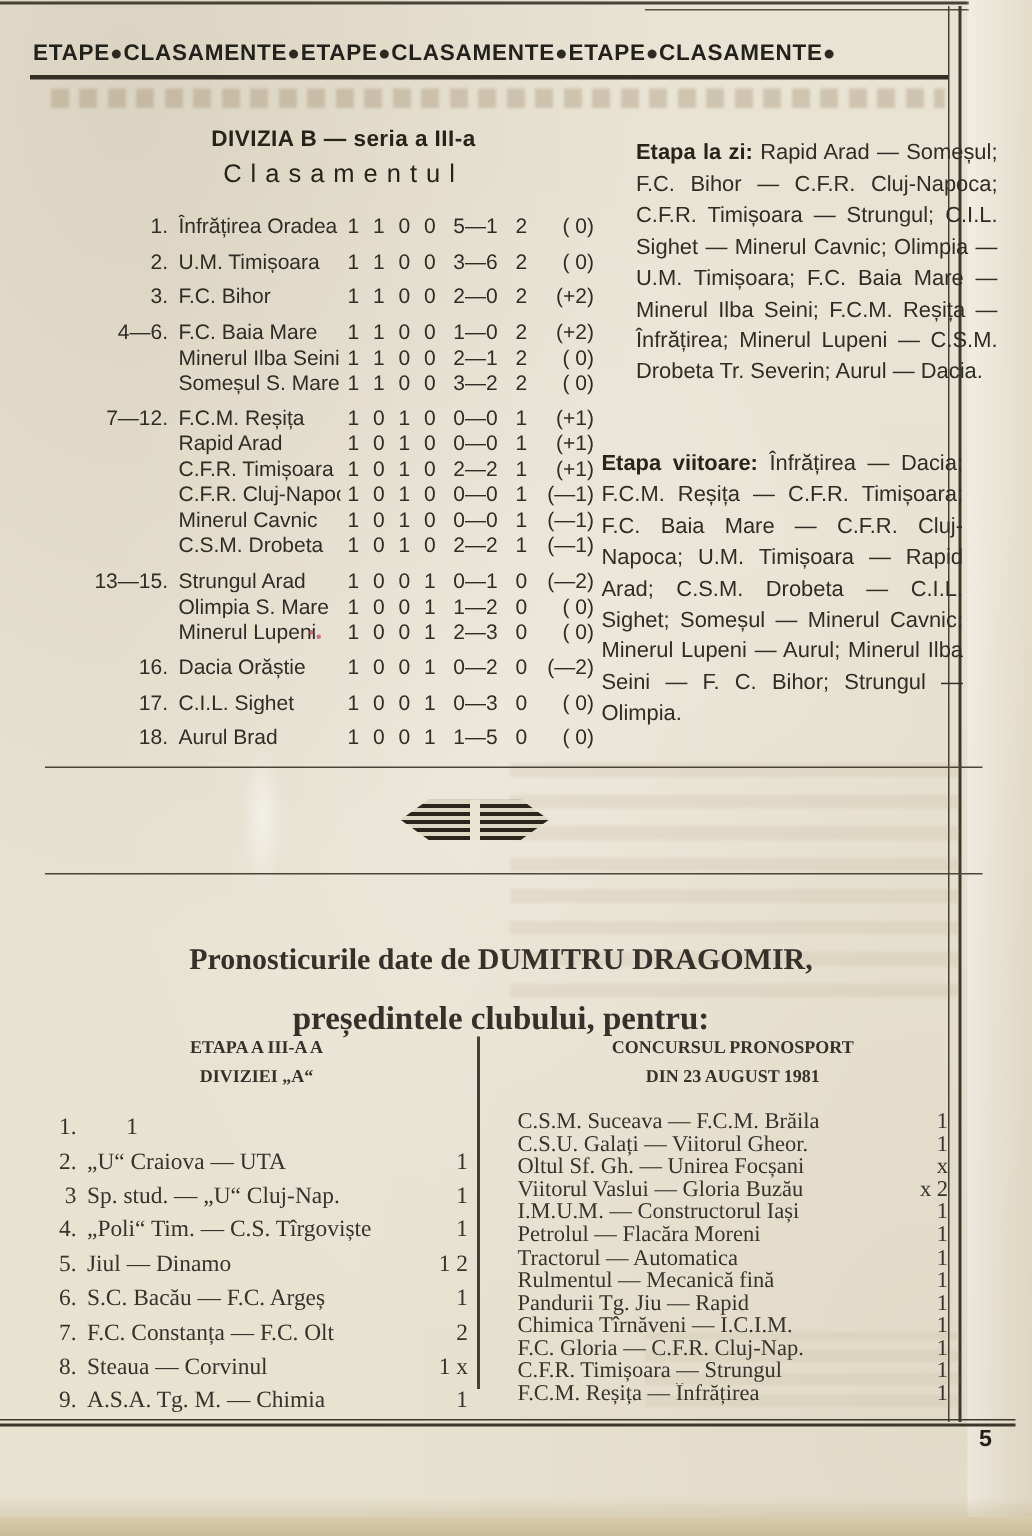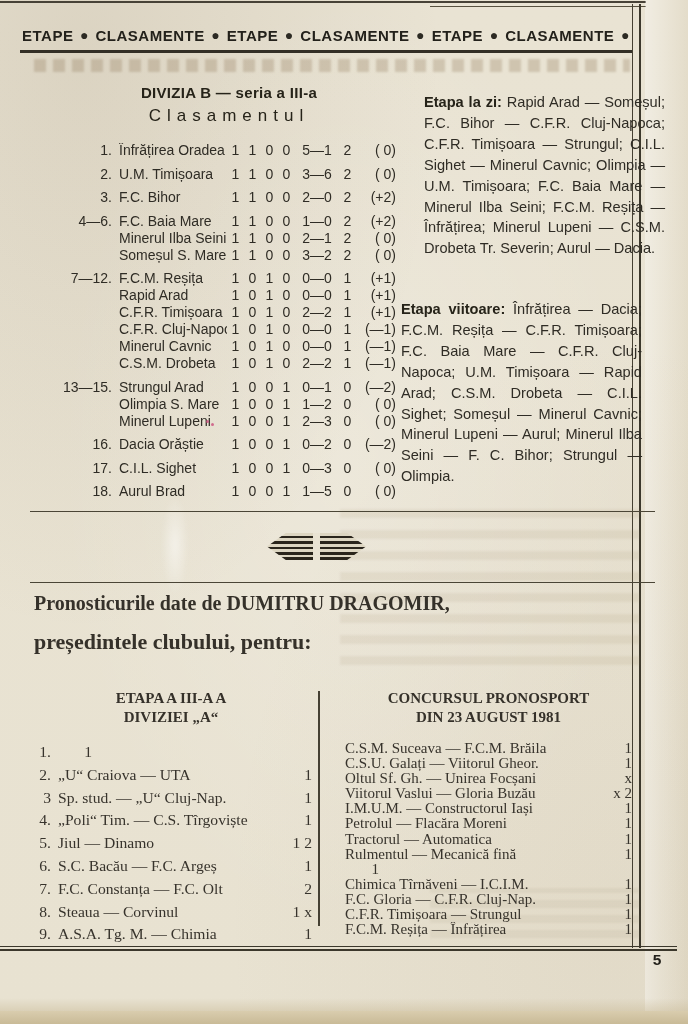--- a/index.html
+++ b/index.html
@@ -19,21 +19,21 @@
   .frame-right1{left:632px;top:4px;width:1.4px;height:944px;background:#454032;}
   .frame-right2{left:639px;top:4px;width:2px;height:944px;background:#3c382c;}
   .right-margin{left:645px;top:0;width:43px;height:1024px;
       background:linear-gradient(90deg, rgba(255,255,255,0.35), rgba(255,255,255,0.12) 40%, rgba(180,160,120,0.10));}
   .bottom-strip{left:0;top:1011px;width:688px;height:13px;
       background:linear-gradient(#d9cdae,#c9ba97);}
   .bottom-fade{left:0;top:998px;width:688px;height:13px;
       background:linear-gradient(rgba(201,186,151,0), rgba(201,186,151,0.45));}
   
   .masthead{left:22px;top:27px;width:608px;display:flex;align-items:center;
-      justify-content:space-between;color:#23211b;font-weight:bold;font-size:15px;letter-spacing:0.5px;}
+      color:#23211b;font-weight:bold;font-size:15px;letter-spacing:0.5px;}
   .masthead .bullet{font-size:14px;color:#2c2a23;transform:translateY(-1px);}
   .rule-top{left:20px;top:50px;width:612px;height:2.6px;background:#332f26;}
   
   .bleed{filter:blur(1.1px);}
   .bleed-top{left:34px;top:59px;width:596px;height:13px;opacity:.55;
       background:repeating-linear-gradient(90deg, rgba(139,115,82,0.5) 0 12px, rgba(139,115,82,0) 12px 19px);}
   .bleed-mid{left:340px;top:505px;width:300px;height:160px;opacity:.8;
       background:repeating-linear-gradient(0deg, rgba(150,125,90,0.13) 0 9px, transparent 9px 21px);}
   .bleed-bot{left:430px;top:888px;width:210px;height:50px;opacity:.6;
       background:repeating-linear-gradient(0deg, rgba(140,130,95,0.15) 0 8px, transparent 8px 15px);}
@@ -61,25 +61,25 @@
   .rule-mid{height:1.3px;background:#4a4536;}
   .rm1{left:30px;top:511px;width:625px;}
   .rm2{left:30px;top:582px;width:625px;}
   .lozenge{left:267px;top:533px;width:99px;height:27px;
       clip-path:polygon(0 50%,19% 0,81% 0,100% 50%,81% 100%,19% 100%);
       background:
         linear-gradient(90deg, rgba(233,227,211,0) 0 46.5%, #e9e3d3 46.5% 53.5%, rgba(233,227,211,0) 53.5%),
         repeating-linear-gradient(0deg, #2a251c 0 2.6px, #ddd6c2 2.6px 5.4px);}
   
   .serif{font-family:"Liberation Serif",serif;}
-  .pron-head{left:34px;top:592px;width:600px;text-align:left;color:#35312a;}
+  .pron-head{left:34px;top:629px;width:600px;text-align:center;color:#35312a;}
   .pron-head .l1{font-weight:bold;font-size:20px;margin:0;}
   .pron-head .l2{font-weight:bold;font-size:22px;margin:14px 0 0 0;}
   
-  .colhead{text-align:center;font-weight:bold;font-size:15px;line-height:19px;color:#35312a;}
+  .colhead{text-align:center;font-weight:bold;font-size:12px;line-height:19px;color:#35312a;}
   .col-left{left:30px;top:689px;width:282px;}
   .col-right{left:345px;top:689px;width:287px;}
   .vrule{left:318px;top:691px;width:1.6px;height:235px;background:#454033;}
   .mlist{margin-top:14px;color:#37332c;}
   .mrow{display:flex;white-space:nowrap;align-items:baseline;}
   .col-left .mrow{font-size:15.6px;line-height:22.8px;}
   .col-right .mrow{font-size:15px;line-height:15.1px;}
   .mrow .no{width:21px;text-align:right;padding-right:7px;flex:none;}
   .mrow .match{flex:1;overflow:hidden;}
   .mrow .tip{flex:none;text-align:right;min-width:30px;padding-left:4px;}
@@ -437,20 +437,21 @@
         </div>
         <div class="mrow">
           <span class="match">Tractorul — Automatica</span>
           <span class="tip">1</span>
         </div>
         <div class="mrow">
           <span class="match">Rulmentul — Mecanică fină</span>
           <span class="tip">1</span>
         </div>
         <div class="mrow">
+          <span class="match">Pandurii Tg. Jiu — Rapid</span>
           <span class="tip">1</span>
         </div>
         <div class="mrow">
           <span class="match">Chimica Tîrnăveni — I.C.I.M.</span>
           <span class="tip">1</span>
         </div>
         <div class="mrow">
           <span class="match">F.C. Gloria — C.F.R. Cluj-Nap.</span>
           <span class="tip">1</span>
         </div>

